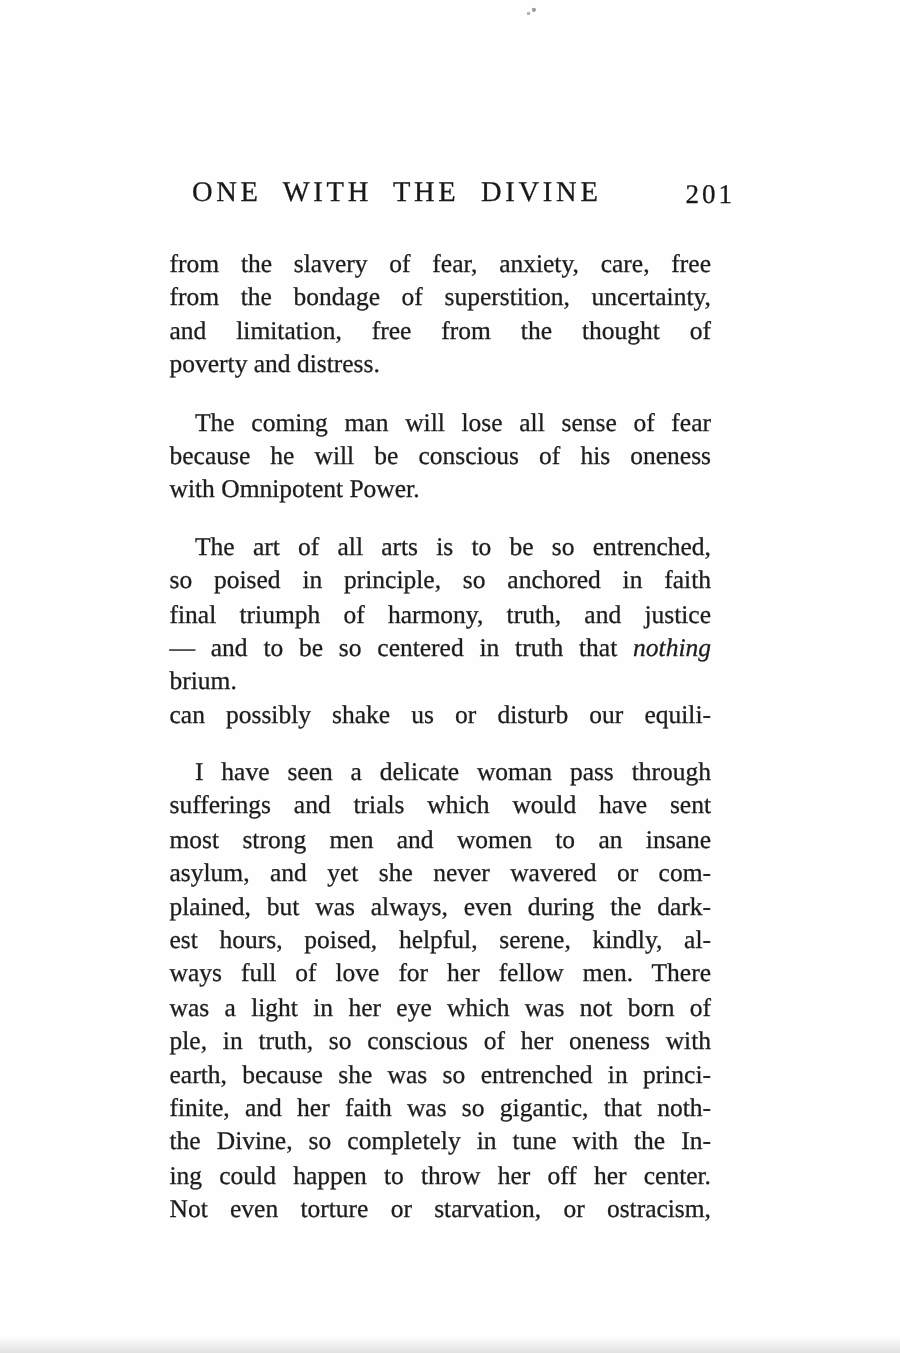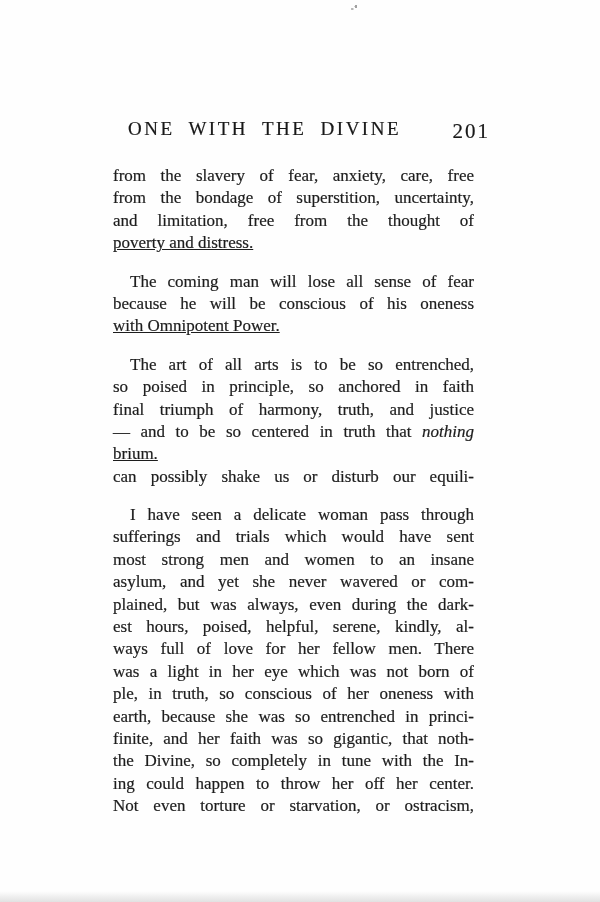--- a/index.html
+++ b/index.html
@@ -49,21 +49,21 @@
     position: absolute;
     left: 0;
     right: 58px;
     text-align: center;
     white-space: nowrap;
   }
   .running-head .folio {
     position: absolute;
     right: 0;
     top: 1px;
-    font-size: 21px;
+    font-size: 18px;
     letter-spacing: 2px;
     word-spacing: normal;
   }
   .page-body {
     position: absolute;
     left: 97px;
     top: 149px;
     width: 393px;
     font-size: 17px;
     -webkit-text-stroke: 0.2px #1d1d1d;
@@ -73,21 +73,20 @@
   }
   .line {
     height: 22.4px;
     line-height: 22.4px;
     text-align: justify;
     text-align-last: justify;
     white-space: normal;
   }
   .line.end {
     text-align-last: left;
-    text-decoration: underline;
   }
   .line.indent {
     text-indent: 17px;
   }
   .it {
     font-style: italic;
   }
 </style>
 </head>
 <body>

